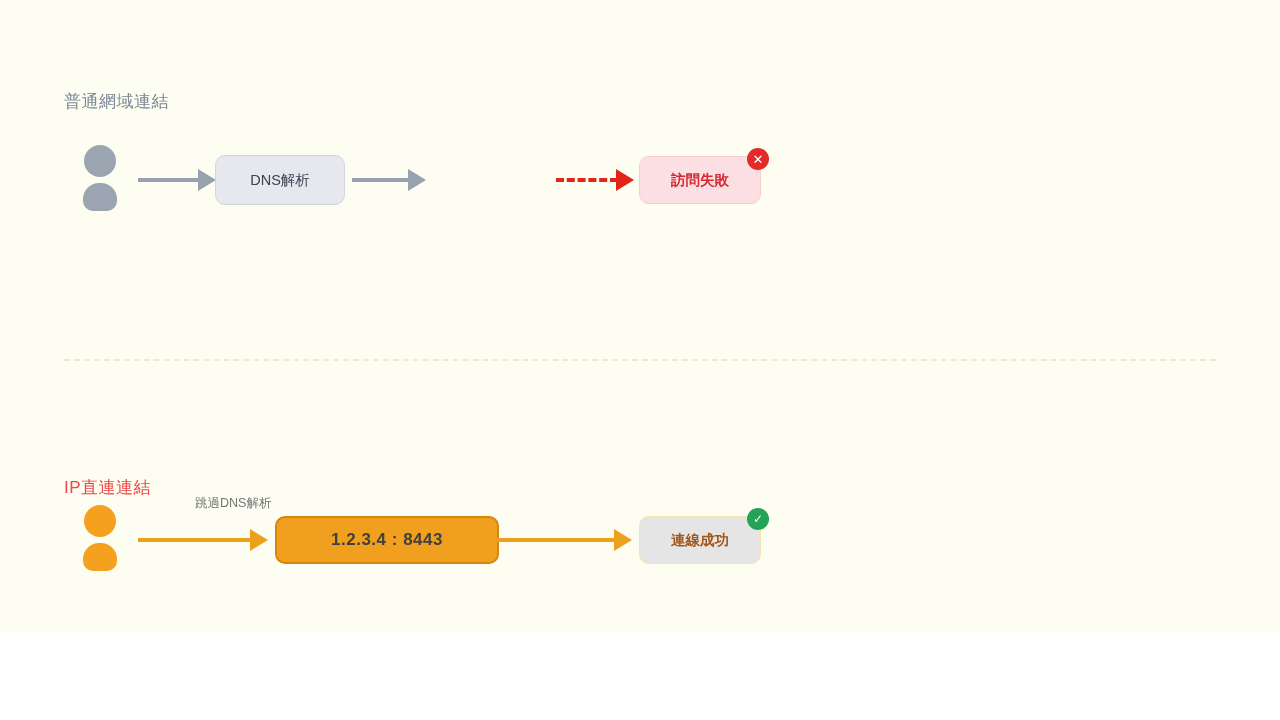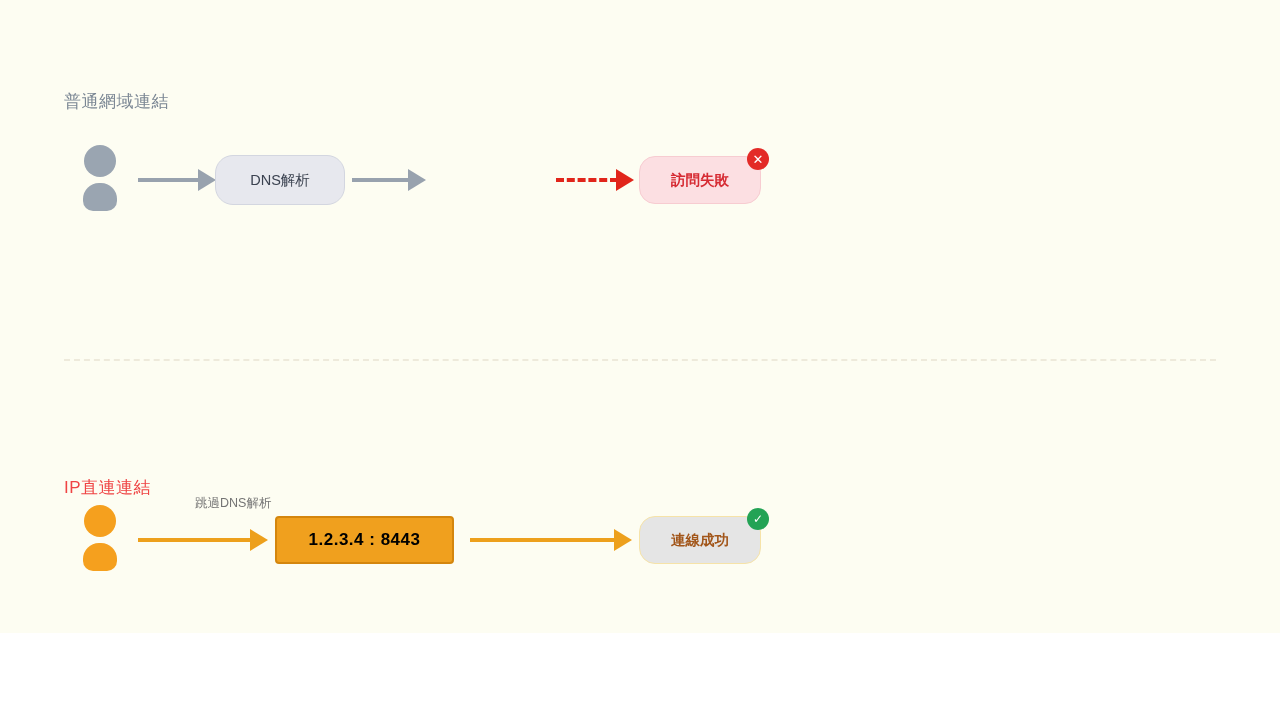--- a/index.html
+++ b/index.html
@@ -101,21 +101,21 @@
     white-space: nowrap;
   }
 
   
   #dns-box {
     position: absolute;
     left: 215px; top: 155px;
     width: 130px; height: 50px;
     background: #e7e8ee;
     border: 1.5px solid #d3d6e0;
-    border-radius: 18px;
+    border-radius: 10px;
     display: flex; align-items: center; justify-content: center;
     font-size: 14.5px;
     color: #3b4250;
   }
 
   
   #gfw-node {
     position: absolute;
     left: 428px; top: 118px;
     width: 124px; height: 124px;
@@ -130,21 +130,21 @@
     white-space: nowrap;
   }
   #gfw-node .sub-label {
     font-size: 11px; color: #ffd9d6; white-space: nowrap;
   }
 
   
   .outcome-box {
     position: absolute;
     width: 122px; height: 48px;
-    border-radius: 16px;
+    border-radius: 10px;
     display: flex; align-items: center; justify-content: center;
     font-size: 14.5px; font-weight: bold;
     white-space: nowrap;
   }
   #fail-box {
     left: 639px; top: 156px;
     background: #fcdfe2;
     border: 1.5px solid #f7ccd1;
     color: #d62b33;
   }
@@ -164,26 +164,26 @@
     color: #fff; font-size: 13px; font-weight: bold;
     line-height: 1;
   }
   #badge-fail { left: 747px; top: 148px; background: #e32b27; }
   #badge-success { left: 747px; top: 508px; background: #23a355; font-size: 12px; }
 
   
   #ip-pill {
     position: absolute;
     left: 275px; top: 516px;
-    width: 179px; height: 48px;
+    width: 224px; height: 48px;
     background: #f0a01e;
     border: 2px solid #d4860d;
-    border-radius: 4px;
-    display: flex; align-items: center; justify-content: center;
-    font-size: 17px; font-weight: bold; color: #000000;
+    border-radius: 10px;
+    display: flex; align-items: center; justify-content: center;
+    font-size: 17px; font-weight: bold; color: #404040;
     letter-spacing: .5px;
     white-space: nowrap;
   }
 
   
   #divider {
     position: absolute;
     left: 64px; top: 359px;
     width: 1152px; height: 0;
     border-top: 2px dashed #eeeadb;

